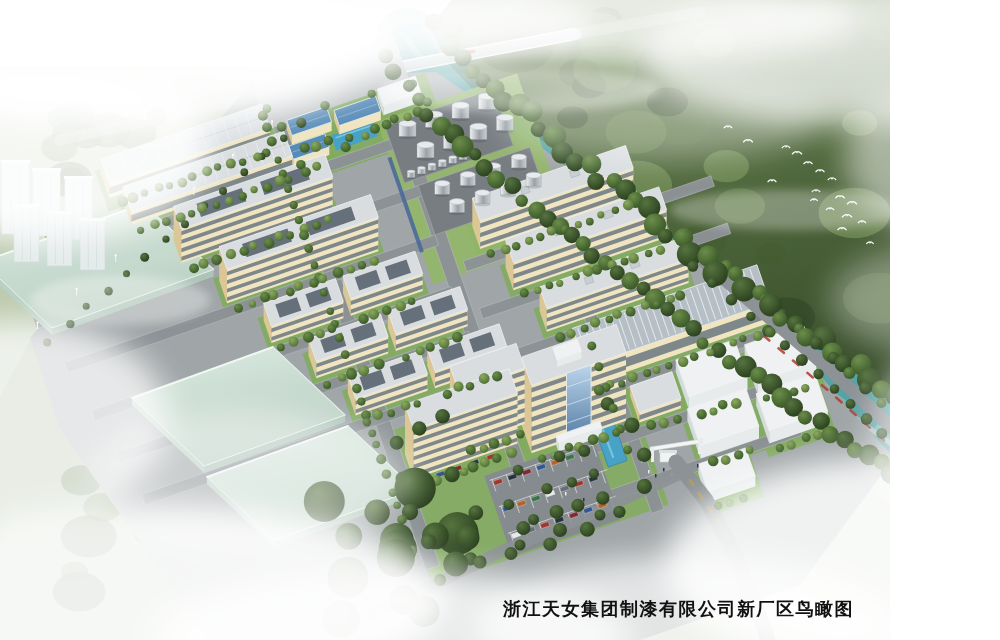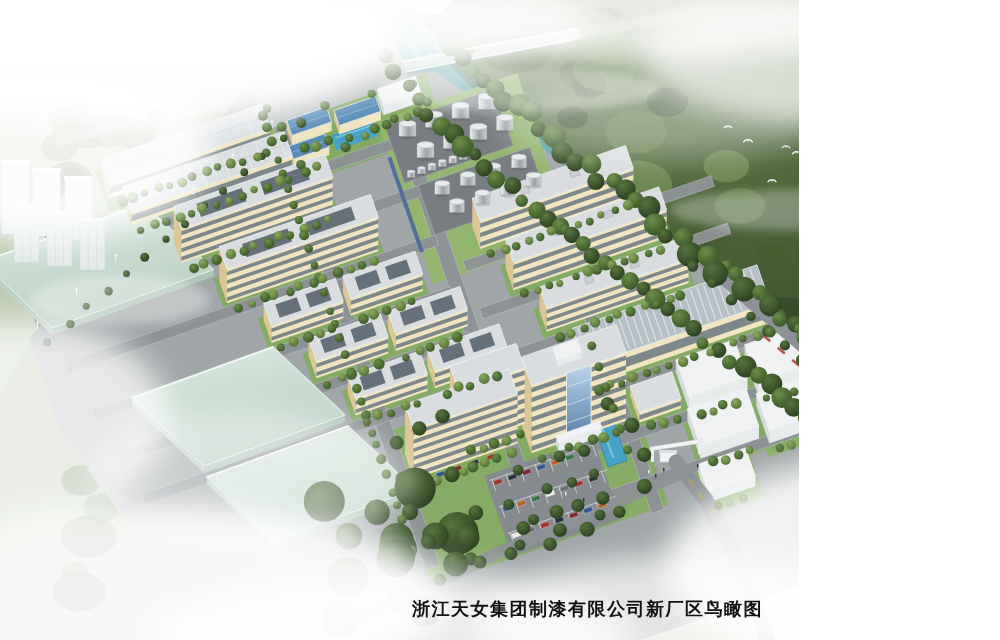--- a/index.html
+++ b/index.html
@@ -1,16 +1,16 @@
 <!DOCTYPE html>
 <html><head>
 <meta charset="utf-8">
 <style>
   html,body{margin:0;padding:0;background:#ffffff;}
-  .stage{position:relative;width:799px;height:640px;overflow:hidden;
+  .stage{position:relative;width:890px;height:640px;overflow:hidden;
          background:#dfe7da;font-family:Liberation Mono, monospace;}
   .stage svg{position:absolute;left:0;top:0;}
   .caption{position:absolute;top:597px;right:36px;font-size:18px;font-weight:600;
            letter-spacing:1.5px;color:#111;white-space:nowrap;}
 </style>
 </head>
 <body>
 
 <div class="stage">
   <svg id="scene" width="1000" height="640" viewBox="0 0 1000 640">

